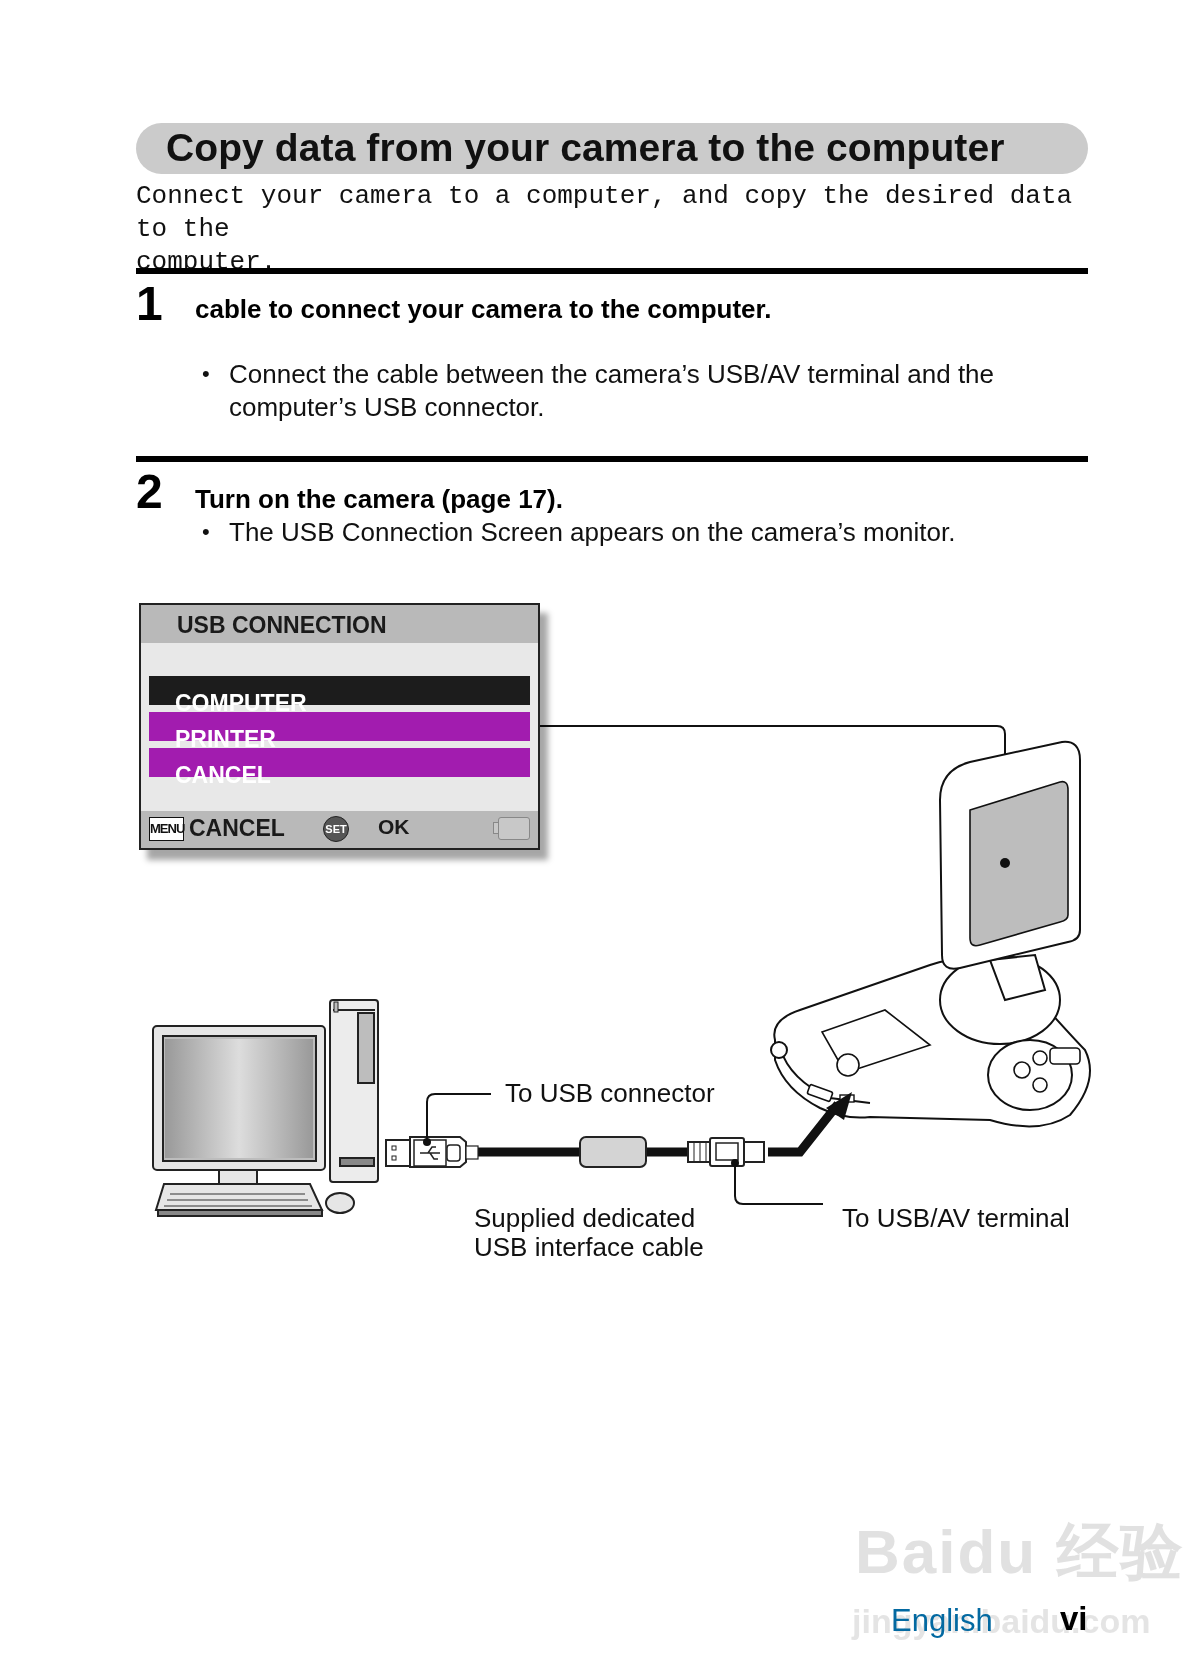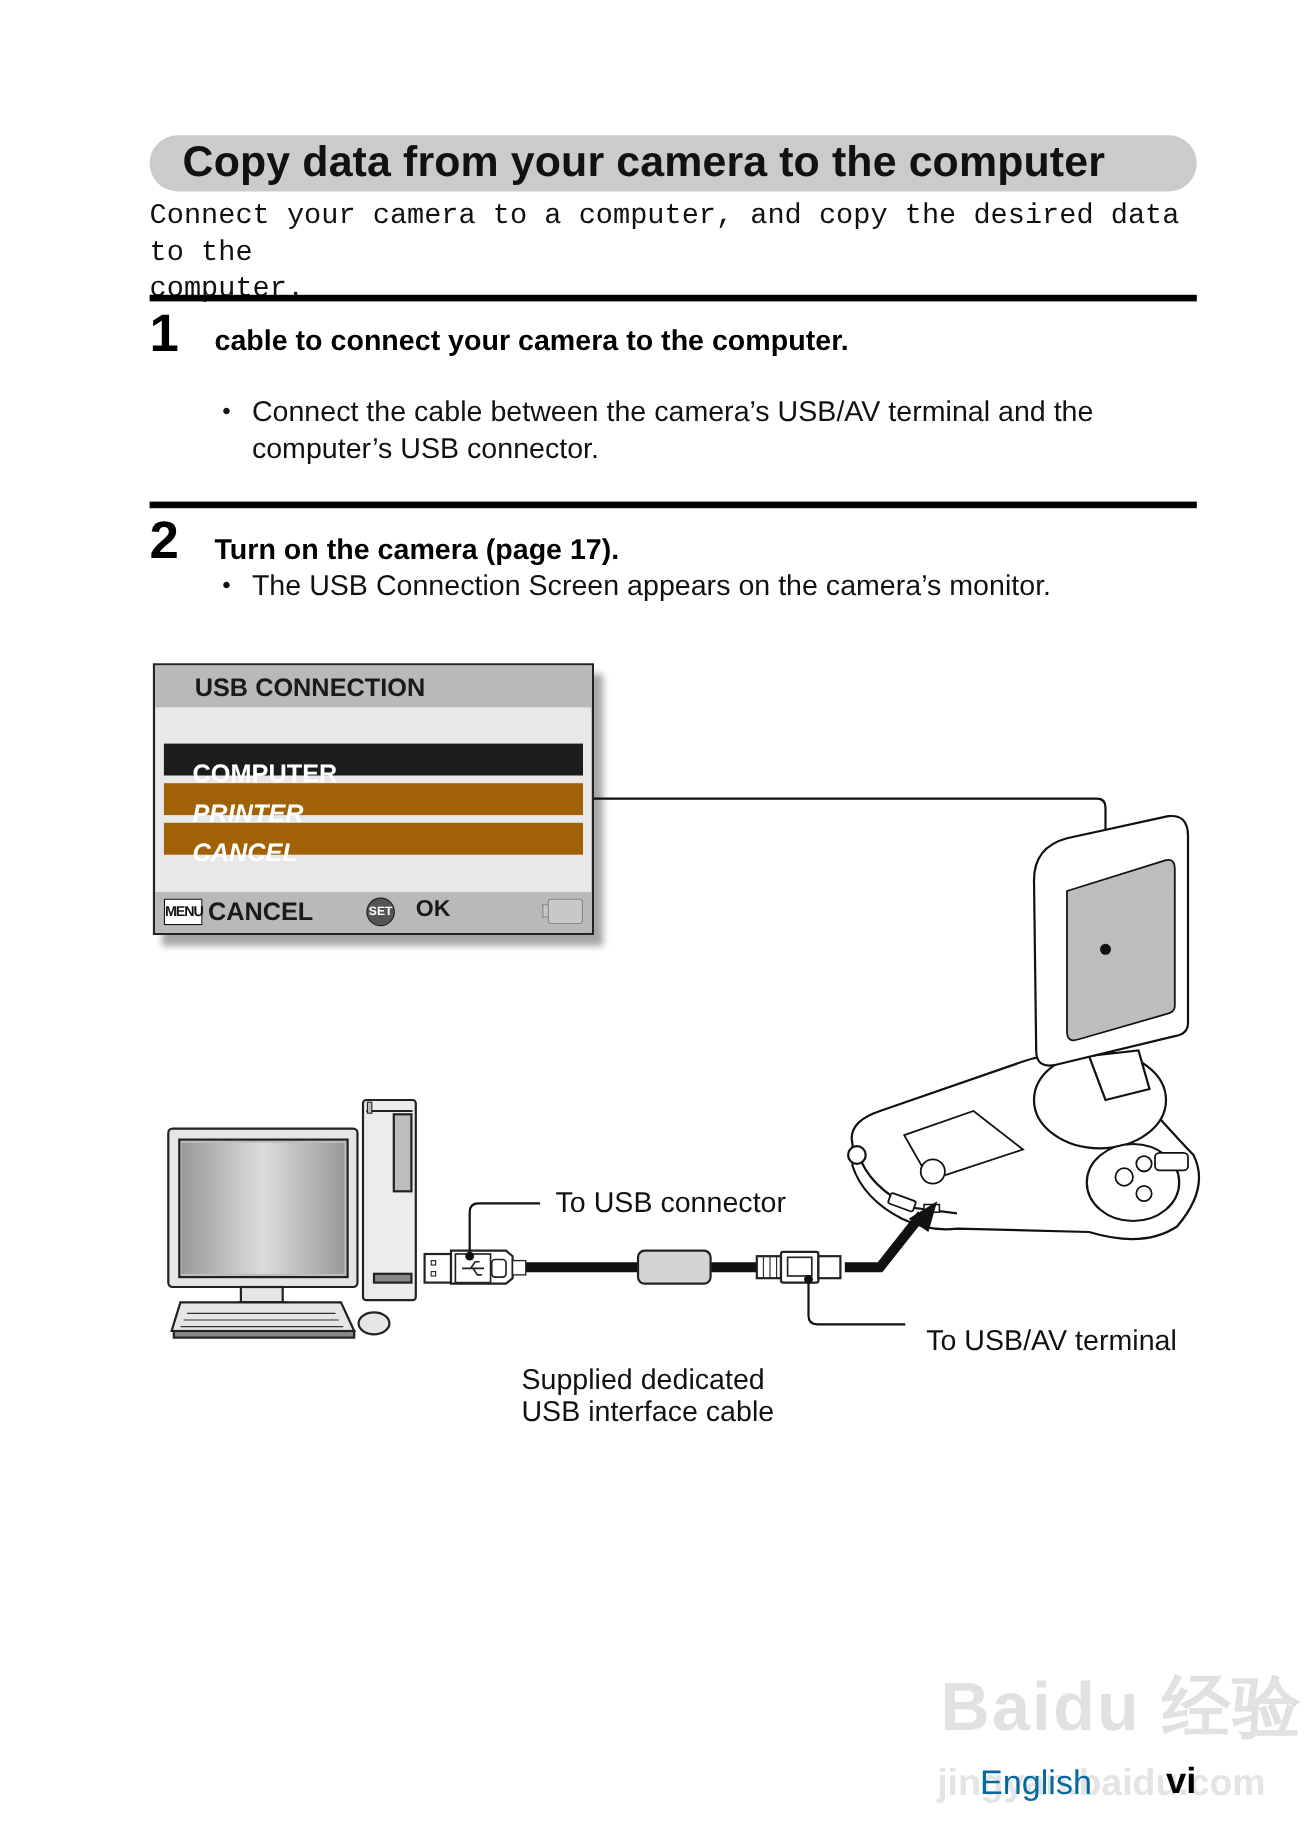--- a/index.html
+++ b/index.html
@@ -13,25 +13,25 @@
   .step-head{font-size:26px;font-weight:bold;line-height:32.5px;color:#000;}
   .bullet{font-size:26px;line-height:32.5px;color:#111;}
   .bullet-dot{font-size:22px;line-height:32.5px;}
   
   .lcd{left:139px;top:603px;width:401px;height:247px;background:#e8e8e8;border:2px solid #222;box-shadow:8px 10px 6px rgba(0,0,0,0.35);box-sizing:border-box;}
   .lcd-head{position:absolute;left:0;top:0;right:0;height:38px;background:#b9b9b9;}
   .lcd-head span{position:absolute;left:36px;top:7px;font-size:23px;font-weight:bold;color:#1a1a1a;}
   .lcd-item{position:absolute;left:8px;right:8px;height:29px;}
   .lcd-item span{position:absolute;left:26px;top:2px;font-size:23px;font-weight:bold;color:#fff;margin-top:12px;}
   .lcd-item.sel{background:#1c1c1c;}
-  .lcd-item.norm{background:#a16207;font-style:italic;}
+  .lcd-item.norm{background:#a21caf;}
   .lcd-foot{position:absolute;left:0;right:0;bottom:0;height:37px;background:#b9b9b9;}
   .menu-badge{position:absolute;left:8px;top:6px;width:33px;height:22px;border:1.5px solid #111;background:#fff;font-size:13px;font-weight:bold;line-height:22px;text-align:center;font-family:"Liberation Sans Narrow","Liberation Sans",sans-serif;letter-spacing:-1px;}
   .foot-cancel{position:absolute;left:48px;top:4px;font-size:23px;font-weight:bold;color:#1a1a1a;}
-  .set-badge{position:absolute;left:182px;top:5px;width:24px;height:24px;border-radius:50%;background:#555;color:#fff;font-size:11px;font-weight:bold;line-height:24px;text-align:center;border:1px solid #222;margin-left:10px;}
+  .set-badge{position:absolute;left:182px;top:5px;width:24px;height:24px;border-radius:50%;background:#555;color:#fff;font-size:11px;font-weight:bold;line-height:24px;text-align:center;border:1px solid #222;}
   .foot-ok{position:absolute;left:213px;top:4px;font-size:21px;font-weight:bold;color:#1a1a1a;margin-left:24px;}
   .battery{position:absolute;right:8px;top:6px;width:30px;height:21px;border:1.5px solid #888;border-radius:3px;background:#c8c8c8;}
   .battery-tip{position:absolute;right:40px;top:11px;width:4px;height:10px;border:1.5px solid #888;border-right:none;background:#c8c8c8;}
   .label{font-size:26px;line-height:30px;color:#111;white-space:nowrap;}
   .footer-lang{left:891px;top:1603px;font-size:31px;color:#0369a1;}
   .footer-page{left:1060px;top:1600px;font-size:33px;font-weight:bold;color:#000;}
   .wm{left:855px;top:1510px;font-size:62px;font-weight:bold;color:rgba(200,200,200,0.55);letter-spacing:2px;white-space:nowrap;}
   .wm2{left:852px;top:1602px;font-size:34px;font-weight:bold;color:rgba(205,205,205,0.55);white-space:nowrap;}
   svg{position:absolute;left:0;top:0;}
 </style>
@@ -182,21 +182,21 @@
     <div class="menu-badge">MENU</div>
     <div class="foot-cancel">CANCEL</div>
     <div class="set-badge">SET</div>
     <div class="foot-ok">OK</div>
     <div class="battery-tip"></div>
     <div class="battery"></div>
   </div>
 </div>
 
 <div class="abs label" style="left:505px;top:1078px;">To USB connector</div>
-<div class="abs label" style="left:474px;top:1204px;line-height:29px;margin-top:36px;">
+<div class="abs label" style="left:474px;top:1204px;line-height:29px;">
   <div>Supplied dedicated</div>
   <div>USB interface cable</div>
 </div>
 <div class="abs label" style="left:842px;top:1203px;">To USB/AV terminal</div>
 
 <div class="abs wm">Baidu 经验</div>
 <div class="abs wm2">jingyan.baidu.com</div>
 
 <div class="abs footer-lang">English</div>
 <div class="abs footer-page">vi</div>

